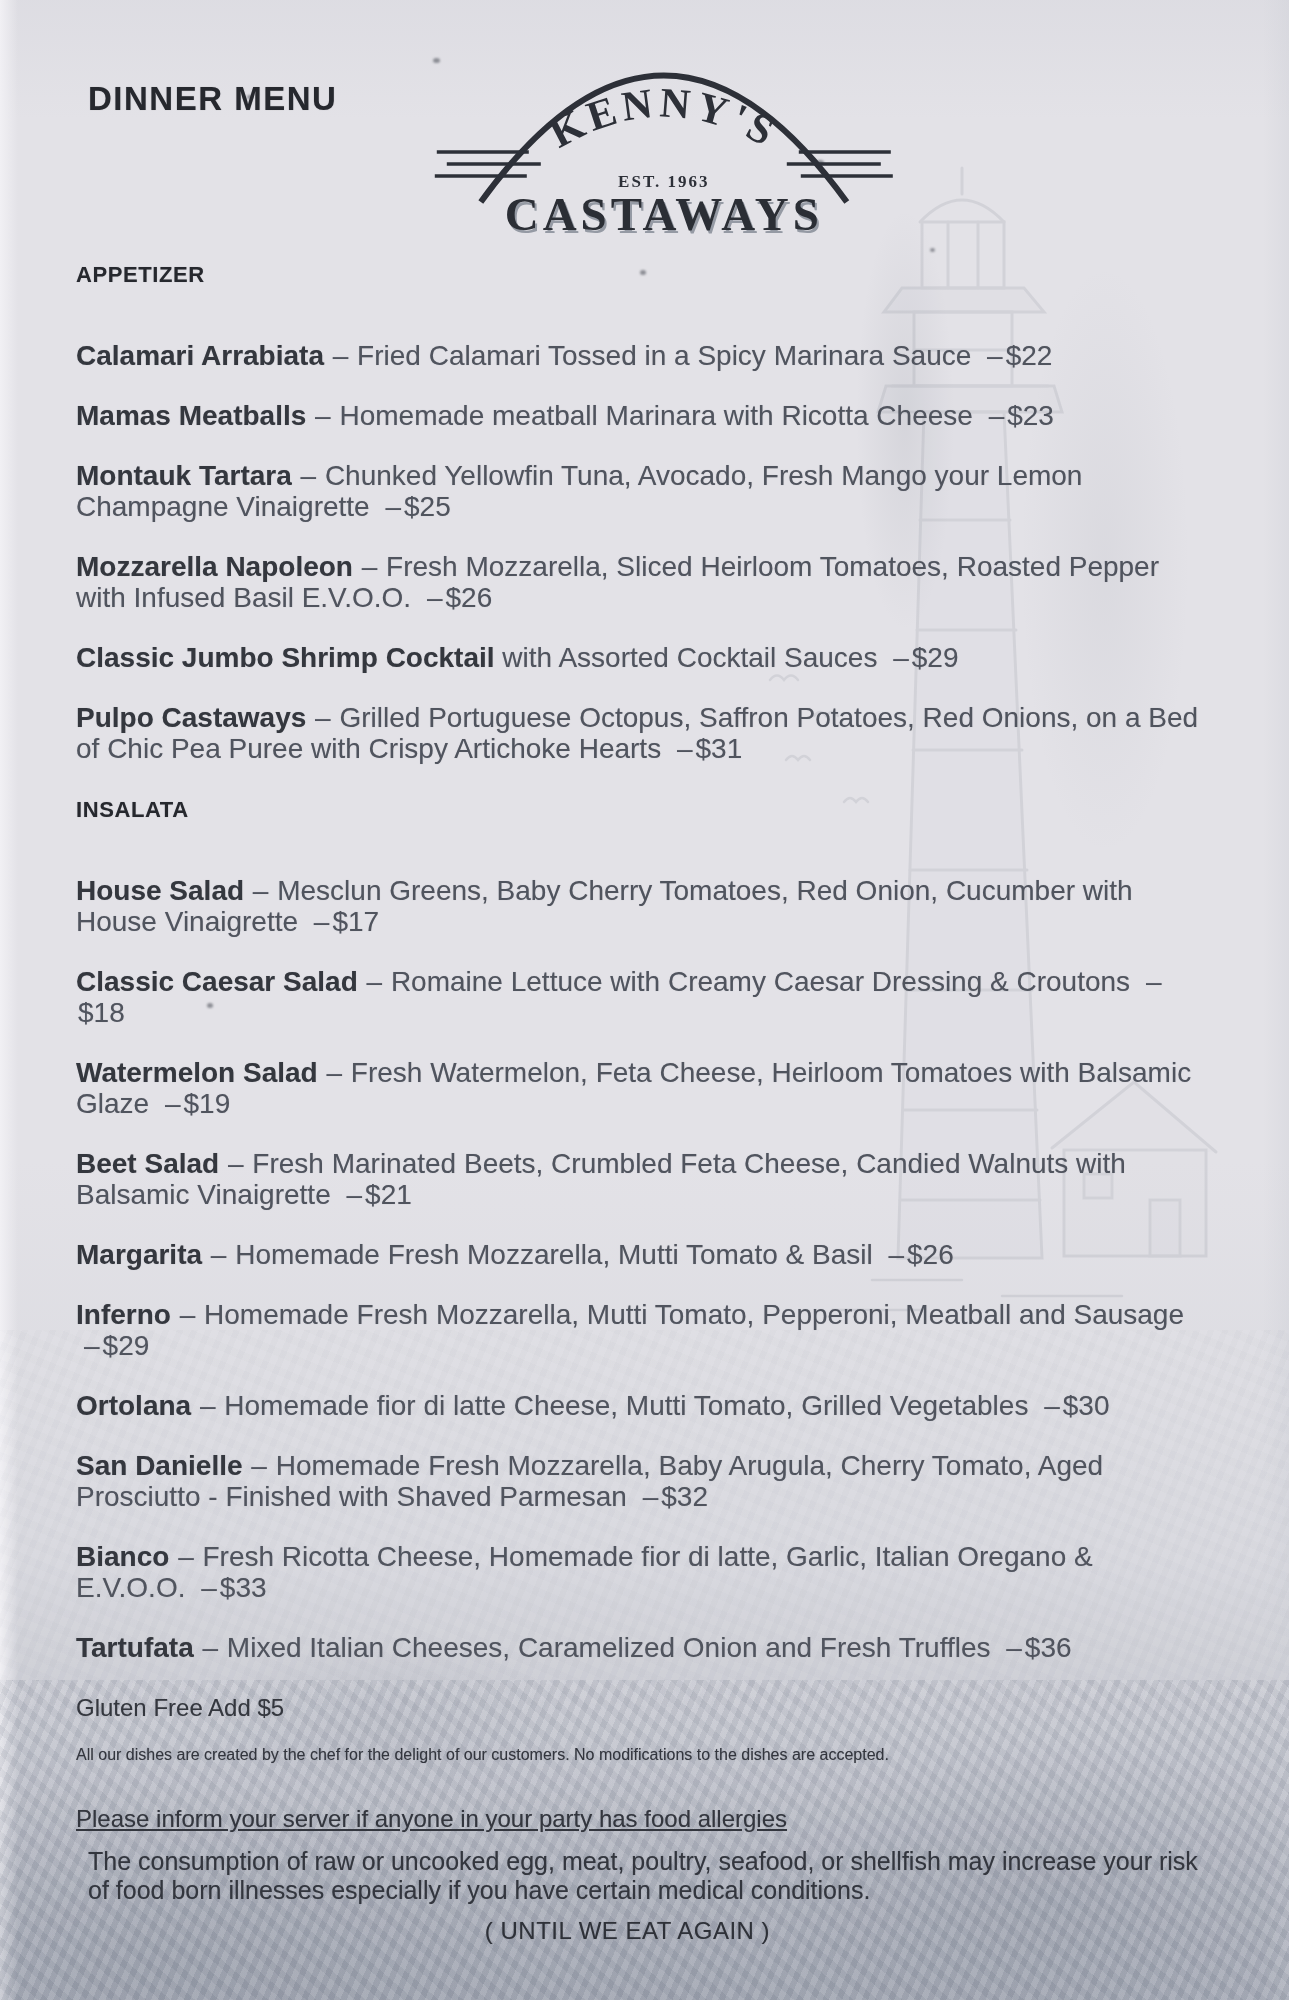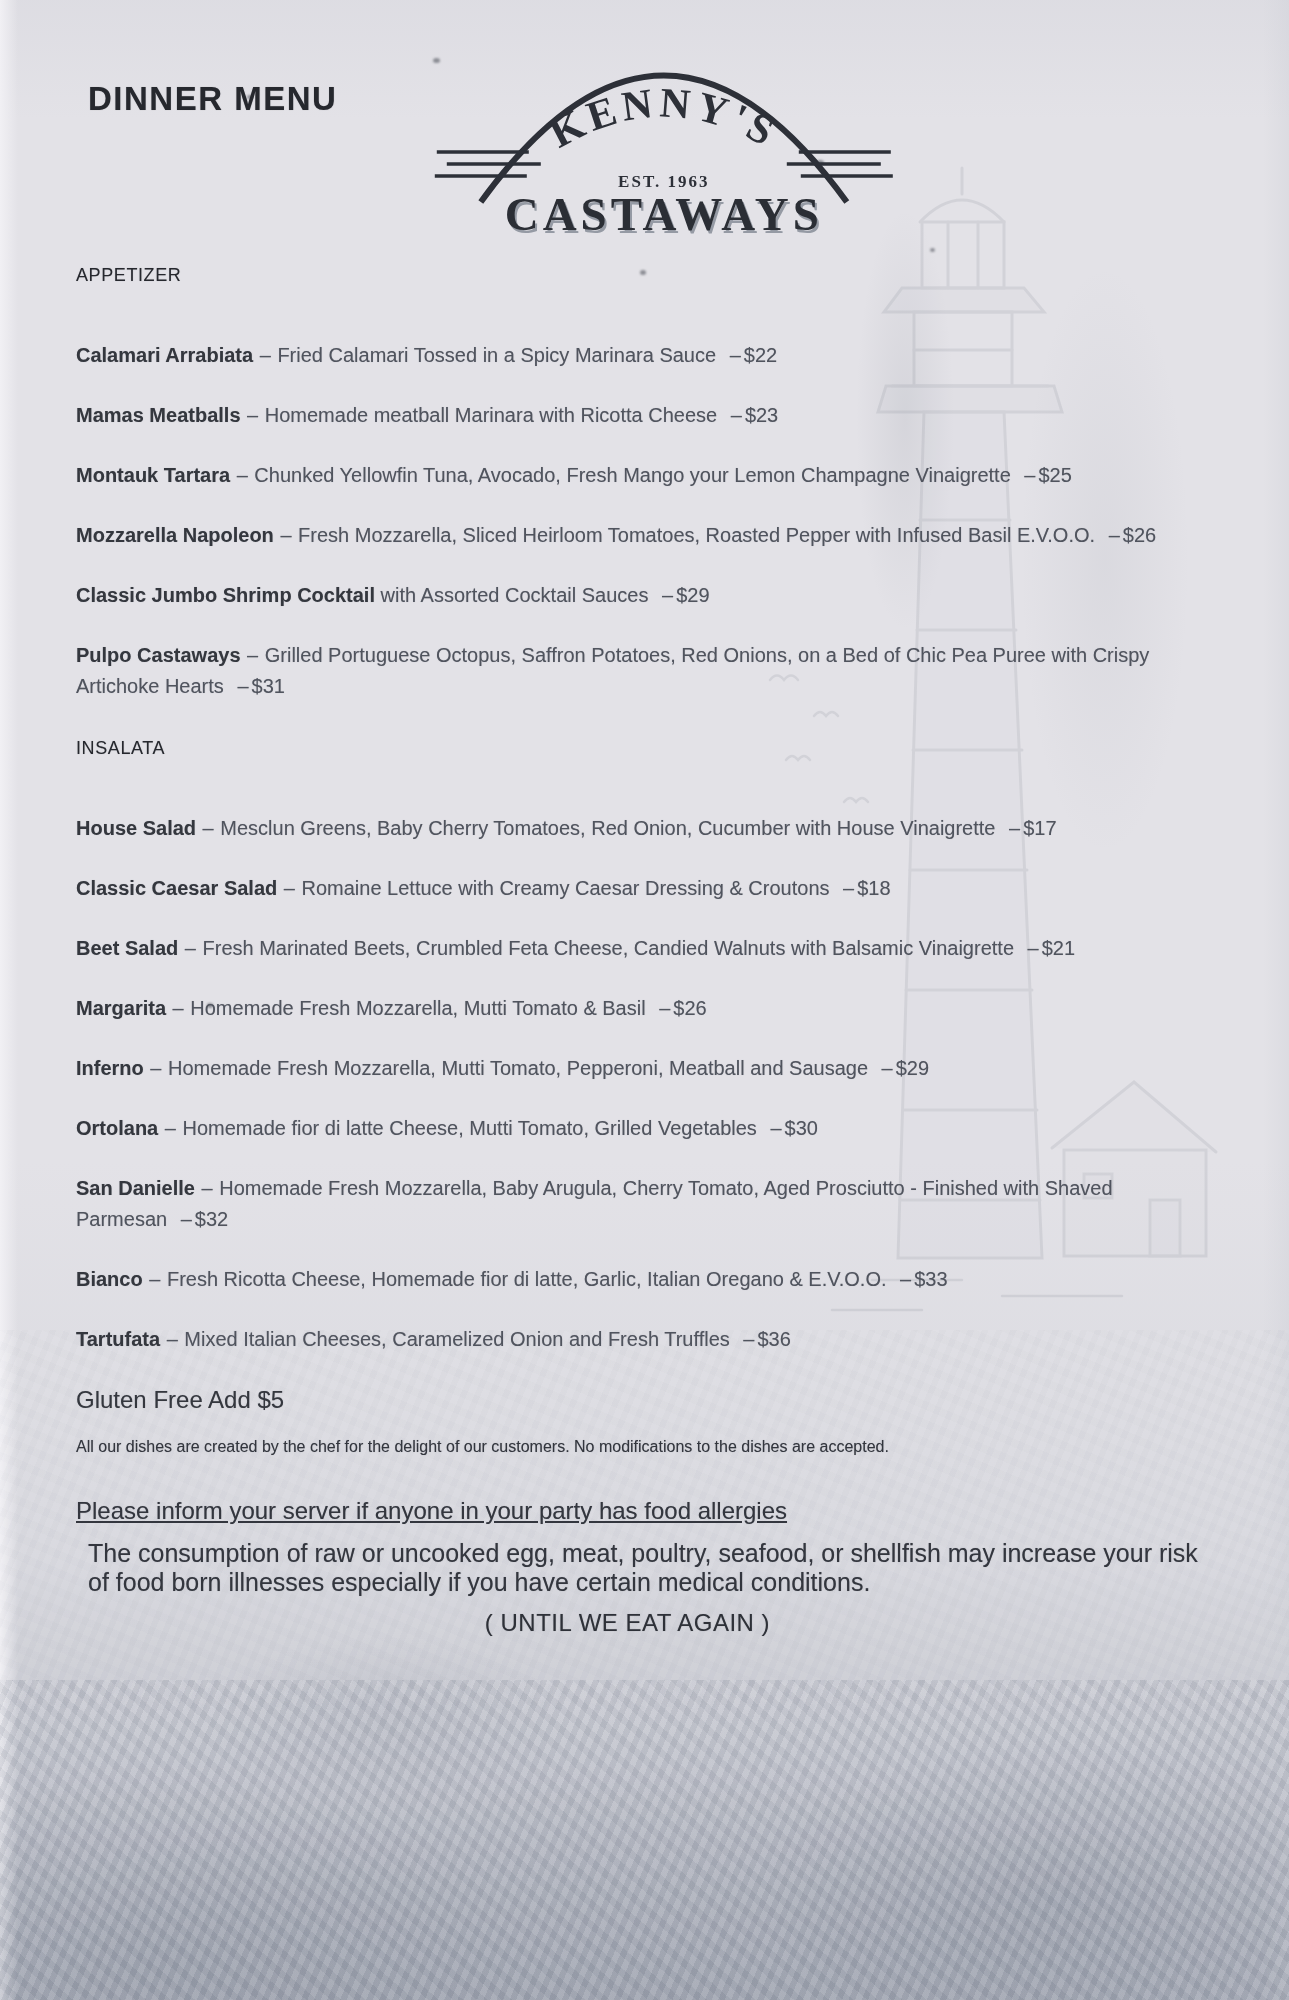--- a/index.html
+++ b/index.html
@@ -47,27 +47,27 @@
   header{position:relative;height:258px;z-index:1;}
   .page-title{
     position:absolute;left:88px;top:80px;margin:0;
     font-size:33px;font-weight:bold;letter-spacing:1.5px;color:#26282e;
     text-shadow:0 0 1px rgba(60,62,72,.35);
   }
   .logo{position:absolute;left:50%;top:34px;transform:translateX(-46%);}
   
   main{position:relative;z-index:1;padding:0 86px 0 76px;}
   h2.section-heading{
-    font-size:18px;font-weight:normal;color:#26282e;letter-spacing:.6px;
+    font-size:22px;font-weight:bold;color:#26282e;letter-spacing:.6px;
     margin:4px 0 48px;line-height:34px;
     text-shadow:0 0 1px rgba(60,62,72,.3);
   }
   h2.first{margin-top:0;}
   p.item{
-    font-size:20px;line-height:31px;margin:0 0 29px;color:#50545e;
+    font-size:28px;line-height:31px;margin:0 0 29px;color:#50545e;
     text-shadow:0 0 .8px rgba(80,84,94,.35);
   }
   .nm{font-weight:bold;color:#34373e;}
   .dsh{padding:0 1px;}
   .pd{margin-left:7px;}
   .pr{margin-left:2px;}
   p.gf-note{
     font-size:24px;line-height:31px;font-weight:normal;color:#34373e;margin:0 0 20px;
     text-shadow:0 0 .8px rgba(80,84,94,.35);
   }
@@ -182,20 +182,21 @@
     <p class="item"><span class="nm">Pulpo Castaways</span> <span class="dsh">–</span> <span>Grilled Portuguese Octopus, Saffron Potatoes, Red Onions, on a Bed of Chic Pea Puree with Crispy Artichoke Hearts</span> <span class="dsh pd">–</span><span class="pr">$31</span></p>
   </section>
 
   <section>
     <h2 class="section-heading">INSALATA</h2>
 
     <p class="item"><span class="nm">House Salad</span> <span class="dsh">–</span> <span>Mesclun Greens, Baby Cherry Tomatoes, Red Onion, Cucumber with House Vinaigrette</span> <span class="dsh pd">–</span><span class="pr">$17</span></p>
 
     <p class="item"><span class="nm">Classic Caesar Salad</span> <span class="dsh">–</span> <span>Romaine Lettuce with Creamy Caesar Dressing &amp; Croutons</span> <span class="dsh pd">–</span><span class="pr">$18</span></p>
 
+    <p class="item"><span class="nm">Watermelon Salad</span> <span class="dsh">–</span> <span>Fresh Watermelon, Feta Cheese, Heirloom Tomatoes with Balsamic Glaze</span> <span class="dsh pd">–</span><span class="pr">$19</span></p>
 
     <p class="item"><span class="nm">Beet Salad</span> <span class="dsh">–</span> <span>Fresh Marinated Beets, Crumbled Feta Cheese, Candied Walnuts with Balsamic Vinaigrette</span> <span class="dsh pd">–</span><span class="pr">$21</span></p>
   </section>
 
   <section>
 
     <p class="item"><span class="nm">Margarita</span> <span class="dsh">–</span> <span>Homemade Fresh Mozzarella, Mutti Tomato &amp; Basil</span> <span class="dsh pd">–</span><span class="pr">$26</span></p>
 
     <p class="item"><span class="nm">Inferno</span> <span class="dsh">–</span> <span>Homemade Fresh Mozzarella, Mutti Tomato, Pepperoni, Meatball and Sausage</span> <span class="dsh pd">–</span><span class="pr">$29</span></p>
 

